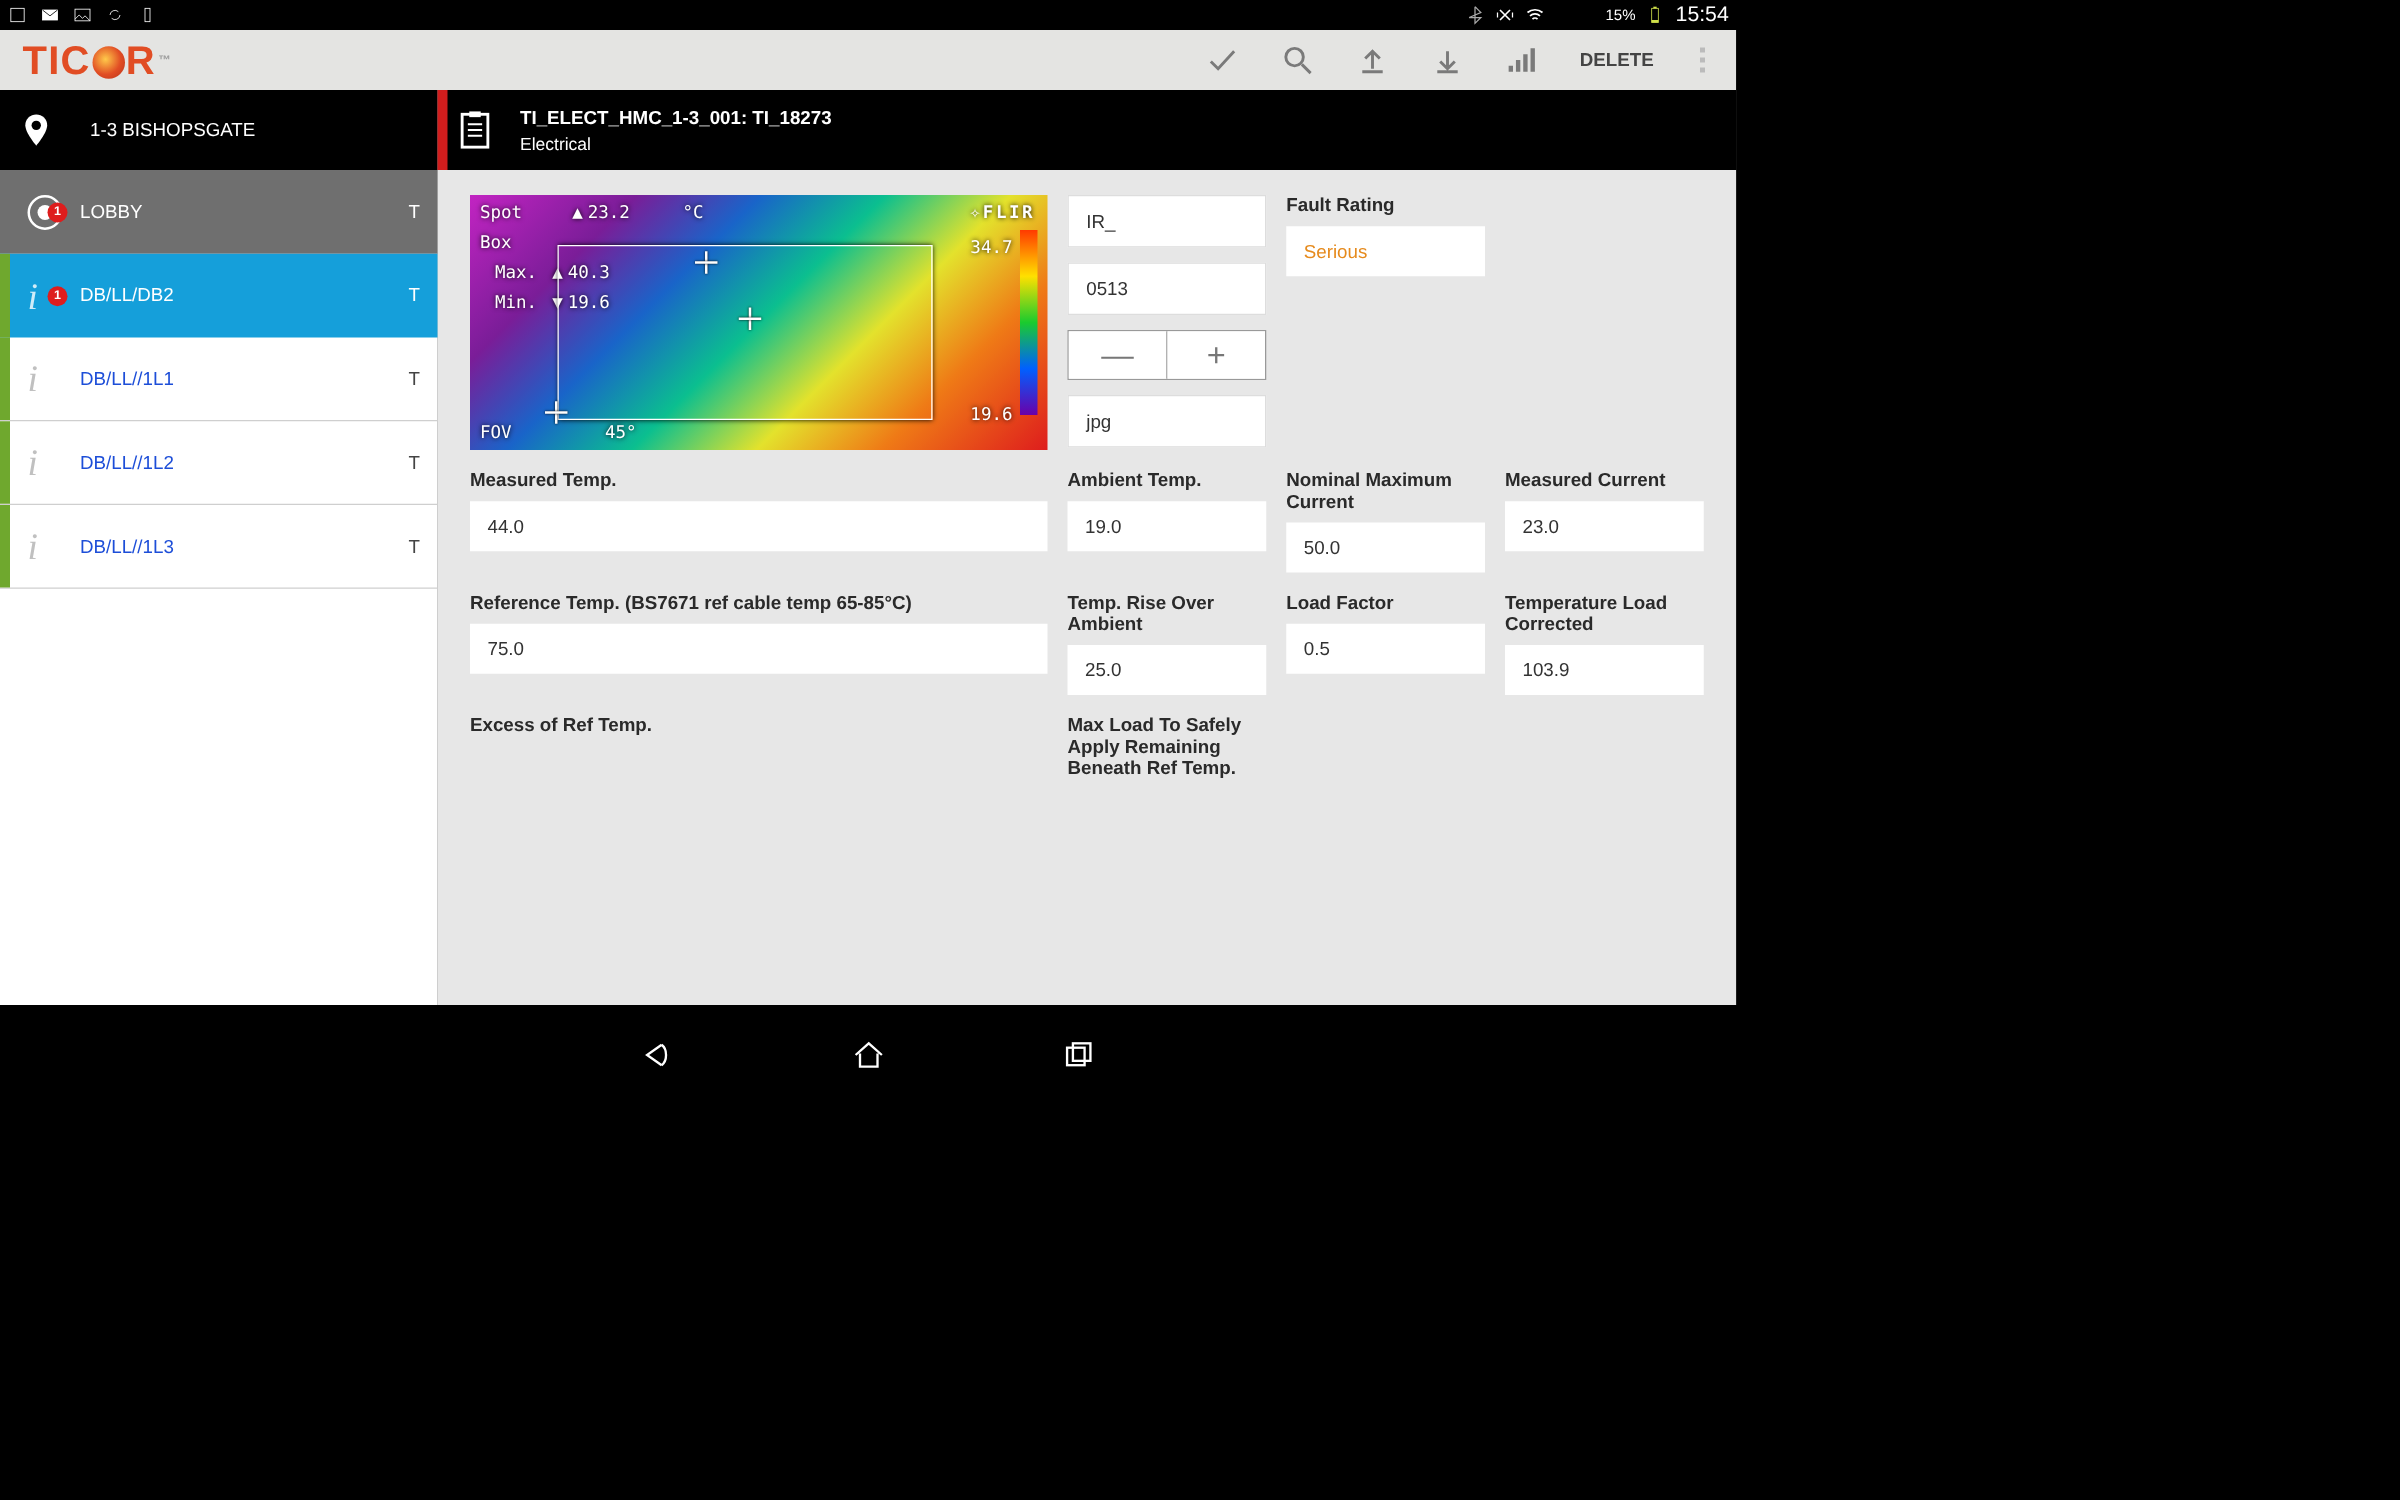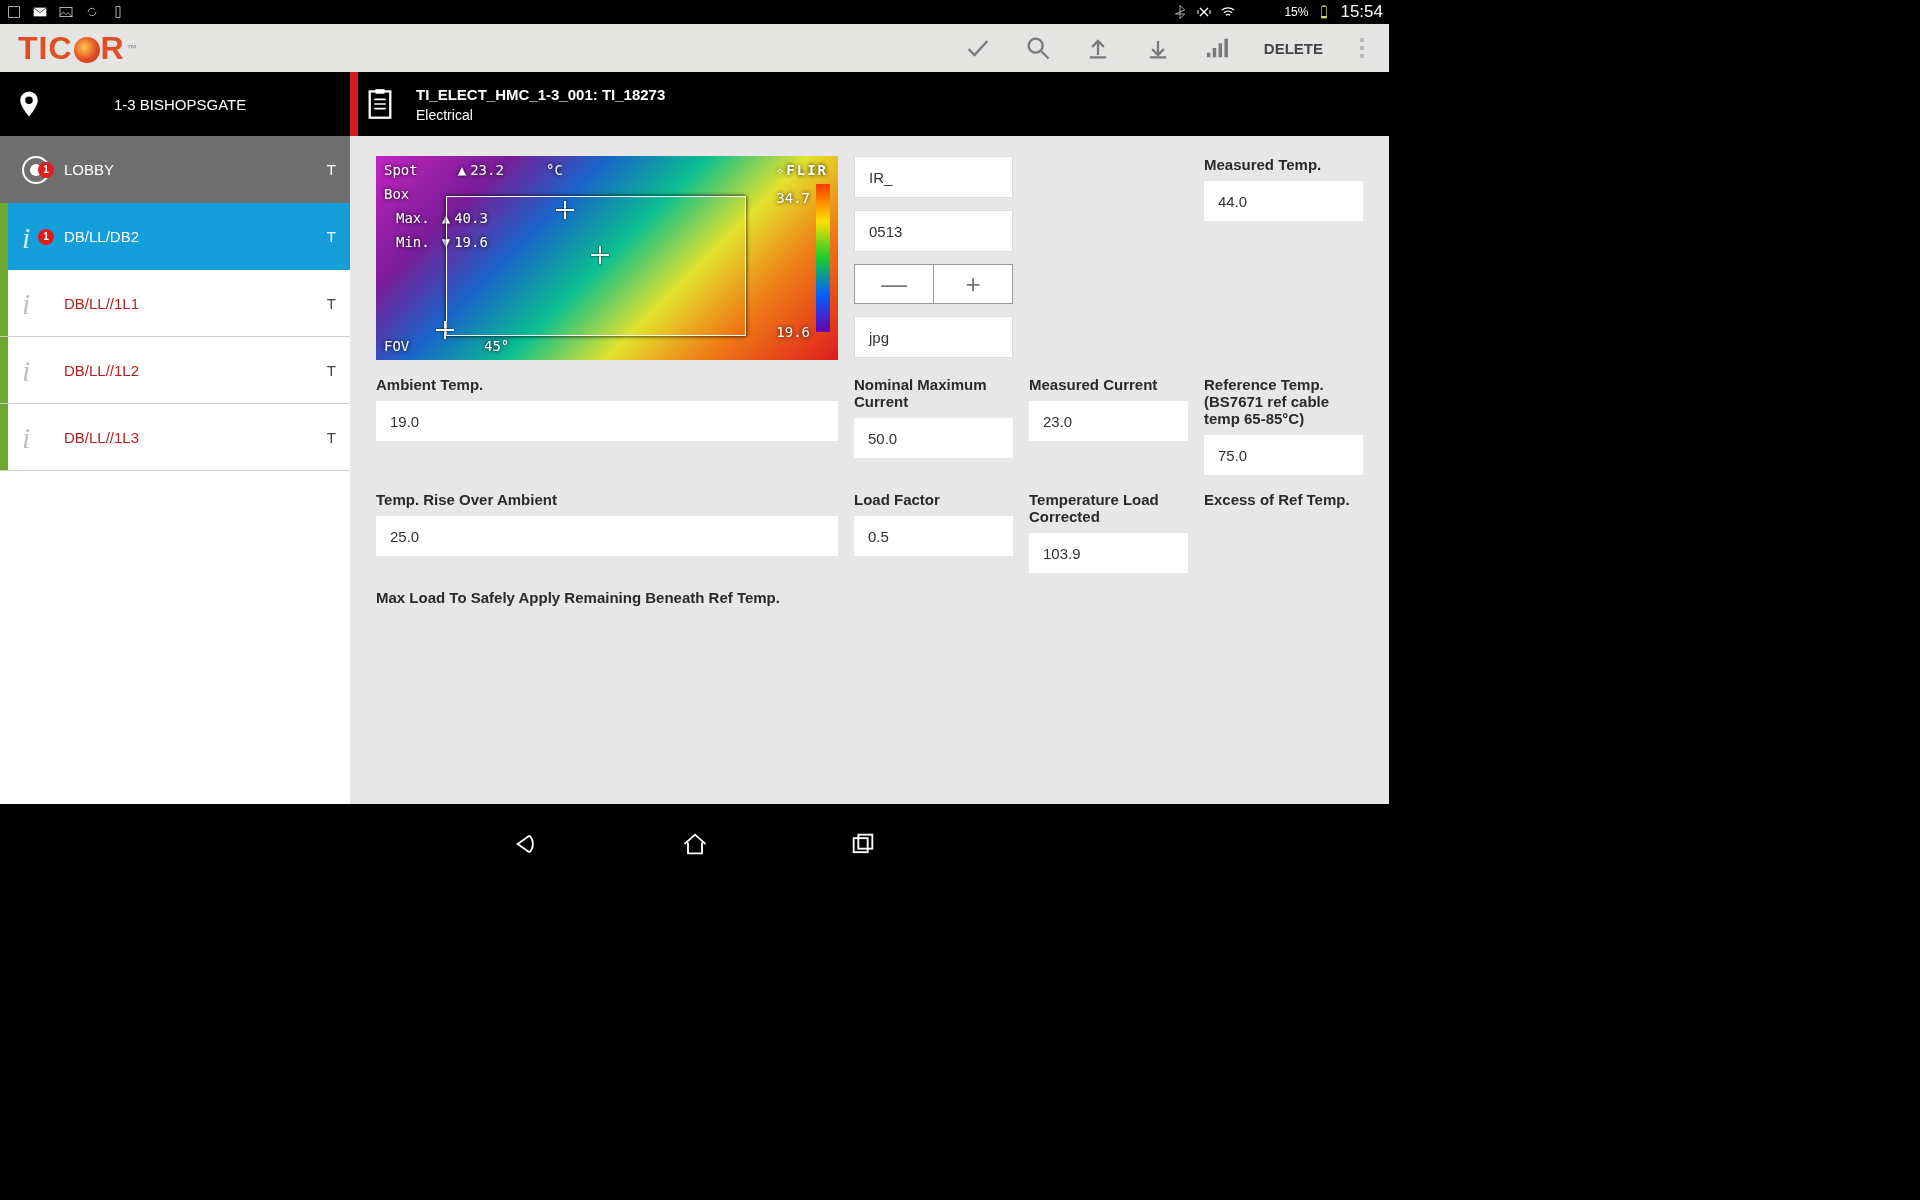--- a/index.html
+++ b/index.html
@@ -94,21 +94,20 @@
 }
 .location-bar {
   height: 64px;
   background: #000;
   color: #fff;
   display: flex;
   align-items: center;
   padding-left: 14px;
   font-size: 15px;
   font-weight: 500;
-  gap: 42px;
 }
 .location-bar .pin-icon { width: 30px; height: 30px; margin-right: 28px; }
 
 .side-item {
   height: 67px;
   display: flex;
   align-items: center;
   padding: 0 14px 0 0;
   border-bottom: 1px solid #cfcfcf;
   position: relative;
@@ -137,21 +136,21 @@
 .side-icon.target::after {
   content: ''; position: absolute; inset: 6px; border-radius: 50%; background: #888;
 }
 .badge {
   position: absolute; top: 6px; left: 30px;
   width: 16px; height: 16px; border-radius: 50%;
   background: #de1d1d; color: #fff; font-size: 10px;
   display: flex; align-items: center; justify-content: center;
   font-weight: 700;
 }
-.side-label { flex: 1; font-size: 15px; color: #b91c1c; }
+.side-label { flex: 1; font-size: 15px; color: #1d4ed8; }
 .side-suffix { font-size: 15px; color: #444; }
 
 .side-item.lobby { background: #6f6f6f; border-bottom: none; }
 .side-item.lobby .side-label { color: #fff; }
 .side-item.lobby .side-suffix { color: #fff; }
 .side-item.lobby .side-icon.target { border-color: #fff; }
 .side-item.lobby .side-icon.target::after { background: #fff; }
 .side-item.lobby::before {
   content: '';
   position: absolute;
@@ -504,20 +503,24 @@
       <div class="right-inputs">
         <div class="field-box">IR_</div>
         <div class="field-box">0513</div>
         <div class="spinner-row">
           <div class="spinner-btn">—</div>
           <div class="spinner-btn">+</div>
         </div>
         <div class="field-box">jpg</div>
       </div>
 
+      <div class="form-block">
+        <div class="form-label">Fault Rating</div>
+        <div class="form-value orange">Serious</div>
+      </div>
       <div></div>
 
       <div class="form-block">
         <div class="form-label">Measured Temp.</div>
         <div class="form-value">44.0</div>
       </div>
       <div class="form-block">
         <div class="form-label">Ambient Temp.</div>
         <div class="form-value">19.0</div>
       </div>

